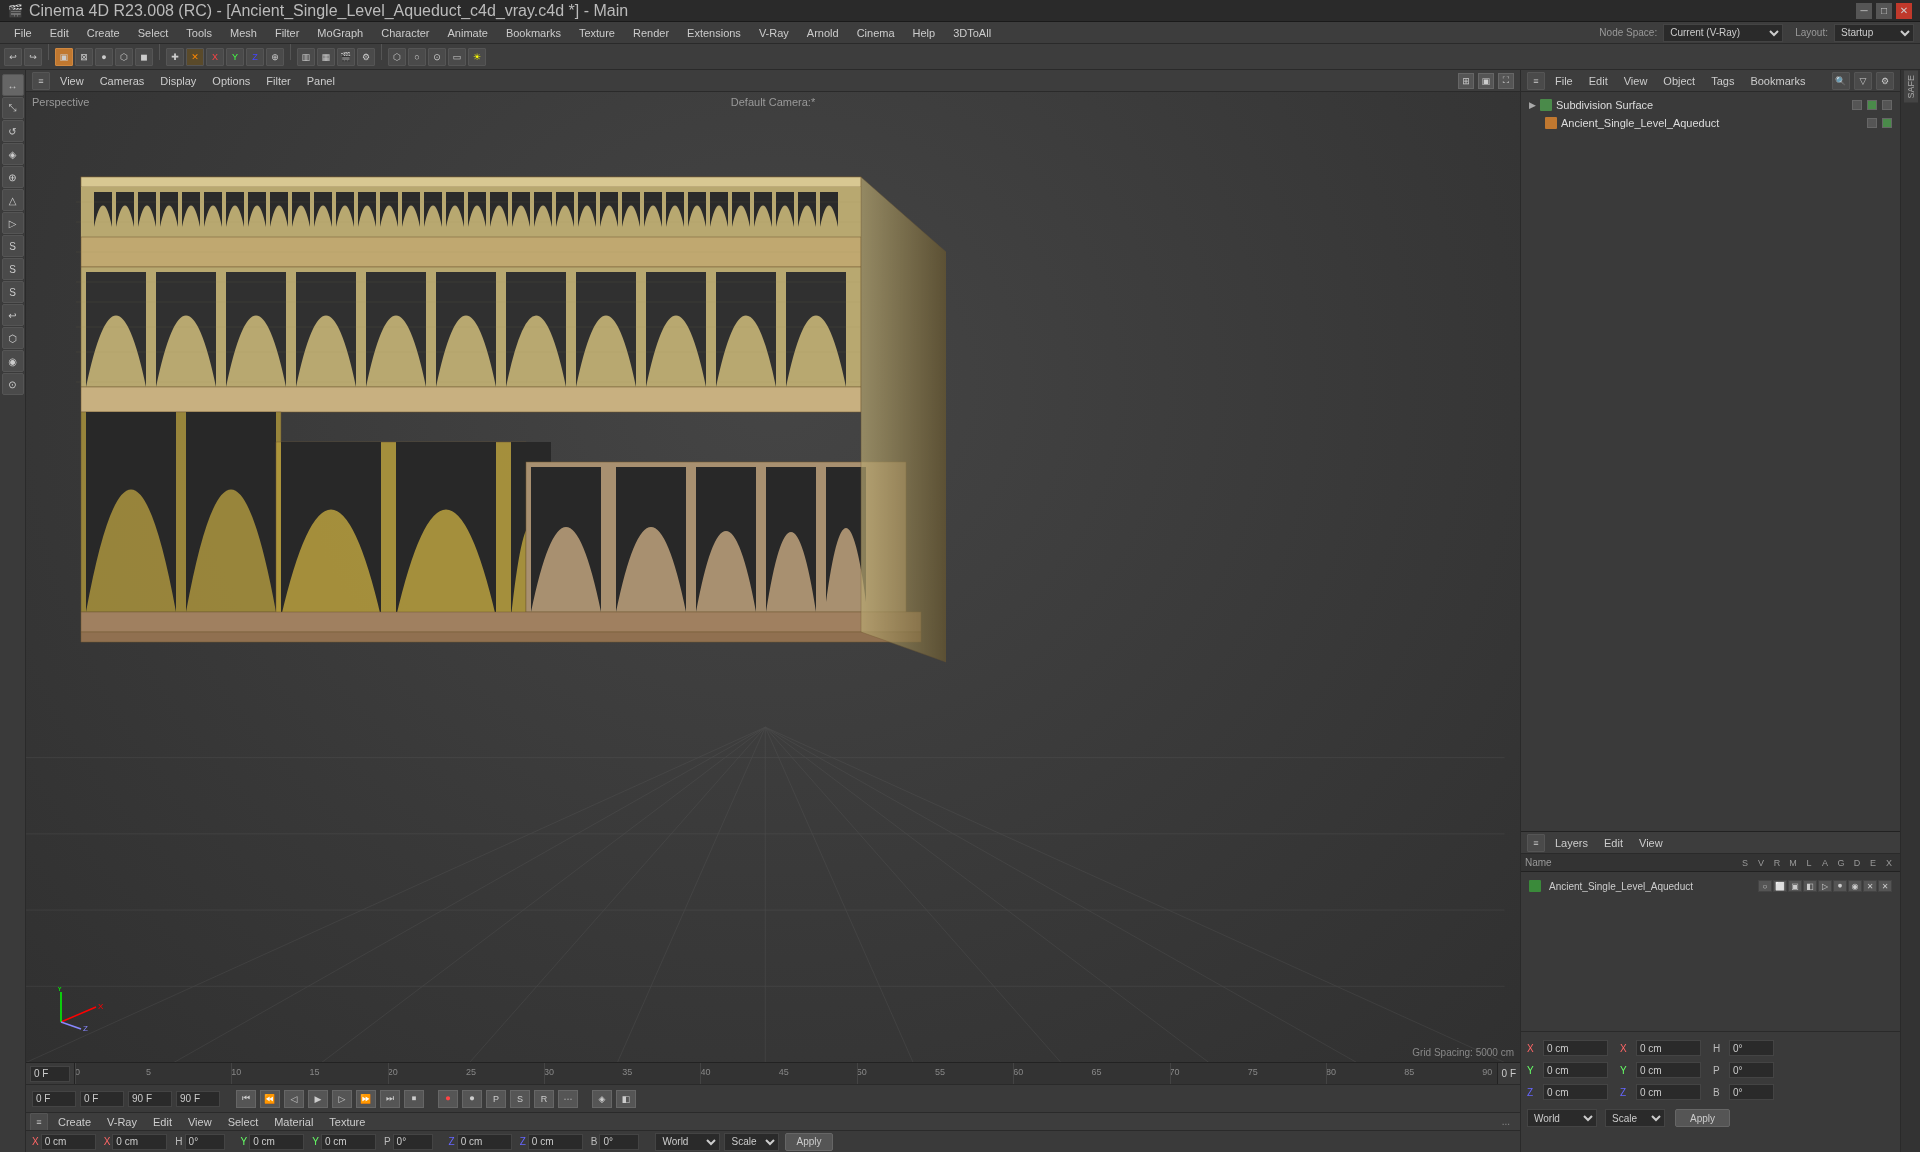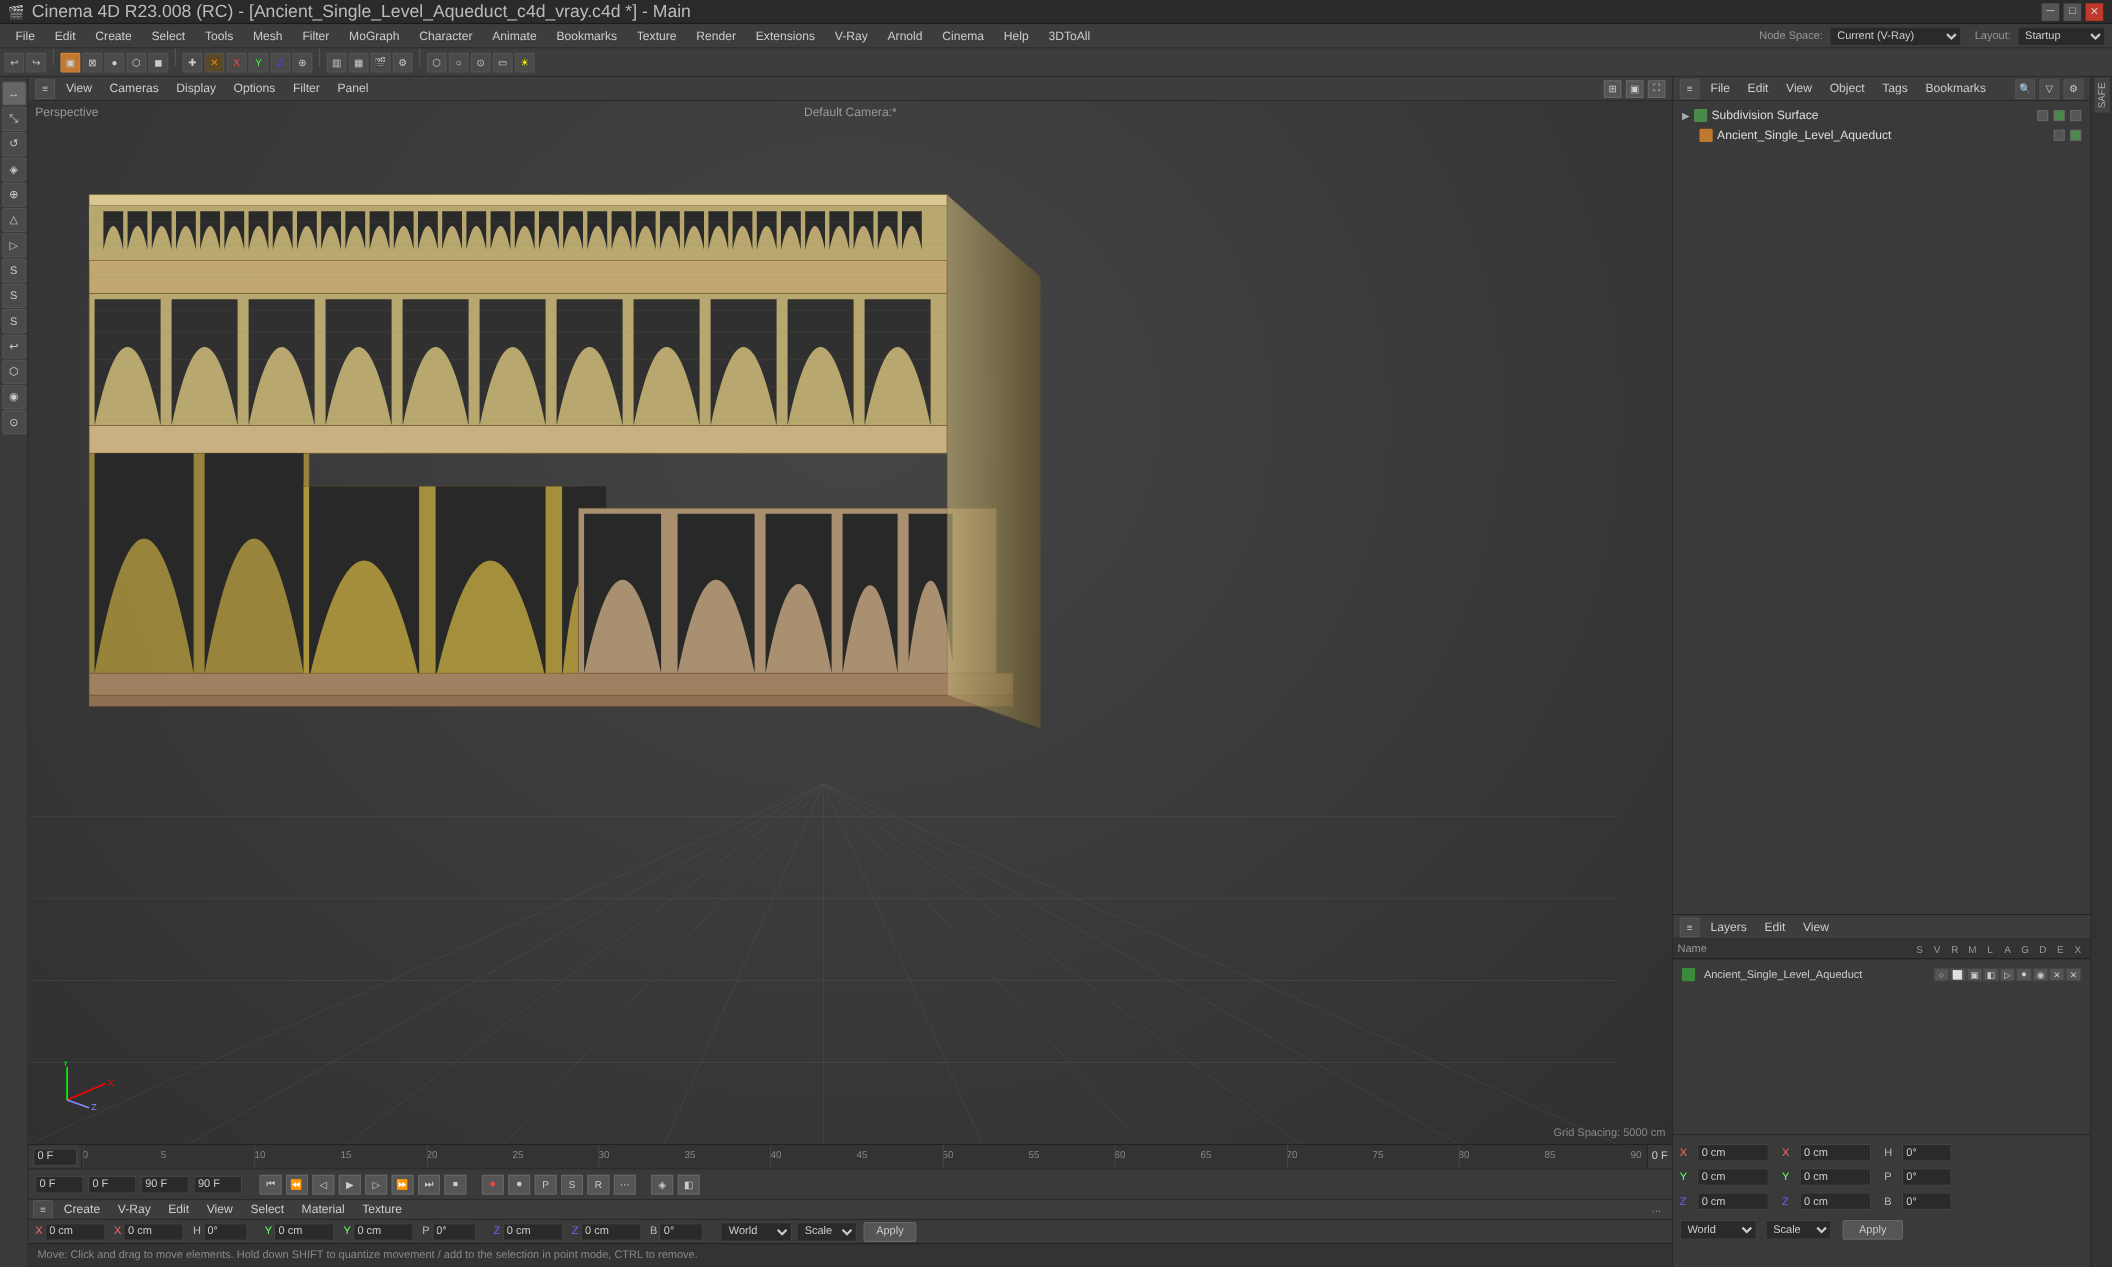--- a/index.html
+++ b/index.html
@@ -892,23 +892,20 @@
 
         <select class="dropdown-select" style="width:65px; margin-right:4px;">
           <option>World</option>
         </select>
         <select class="dropdown-select" style="width:55px; margin-right:6px;">
           <option>Scale</option>
         </select>
         <button style="background:#555; border:1px solid #666; color:#ccc; font-size:10px; height:18px; padding:0 10px; cursor:pointer; border-radius:2px;">Apply</button>
       </div>
 
-      <div id="status-bar">
-        <span>Move: Click and drag to move elements. Hold down SHIFT to quantize movement / add to the selection in point mode, CTRL to remove.</span>
-      </div>
 
     </div>
 
     <div id="right-panel">
 
       <div id="object-manager-toolbar">
         <button class="tb-btn">≡</button>
         <span class="vp-menu">File</span>
         <span class="vp-menu">Edit</span>
         <span class="vp-menu">View</span>

